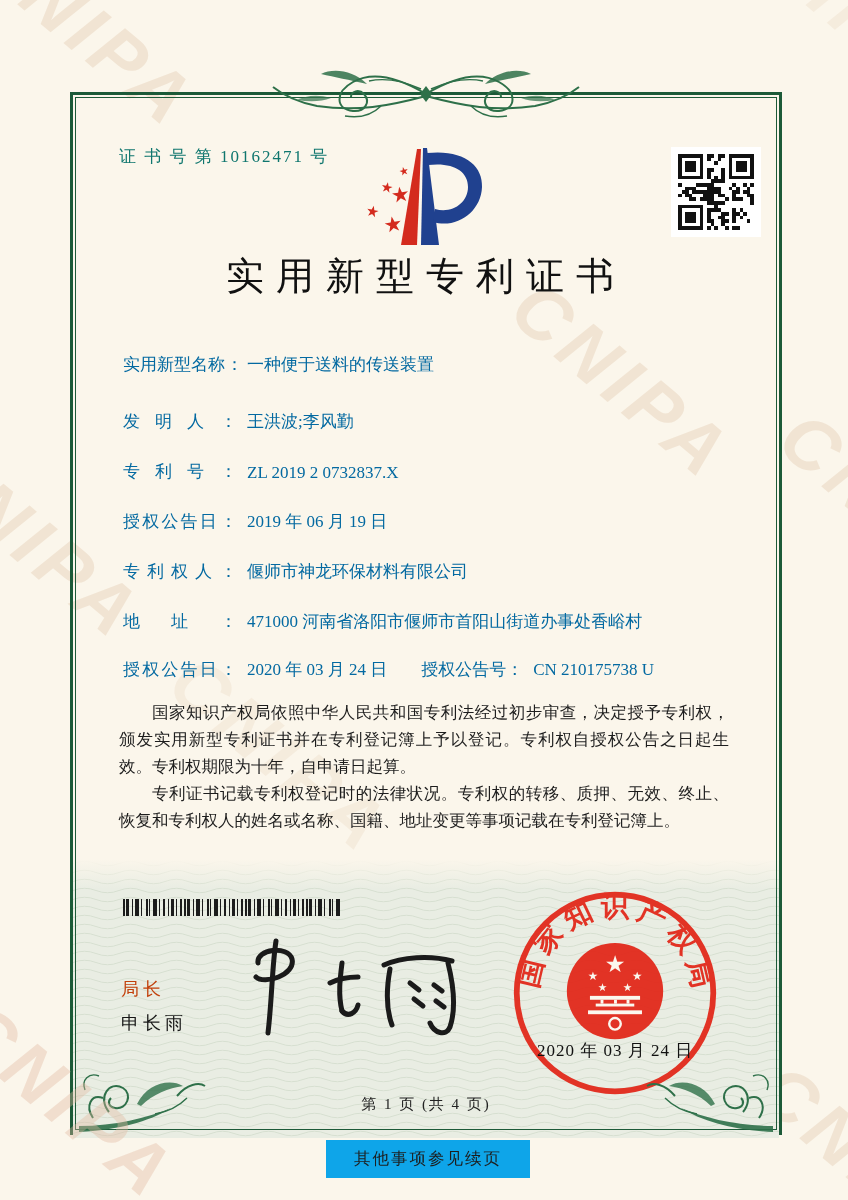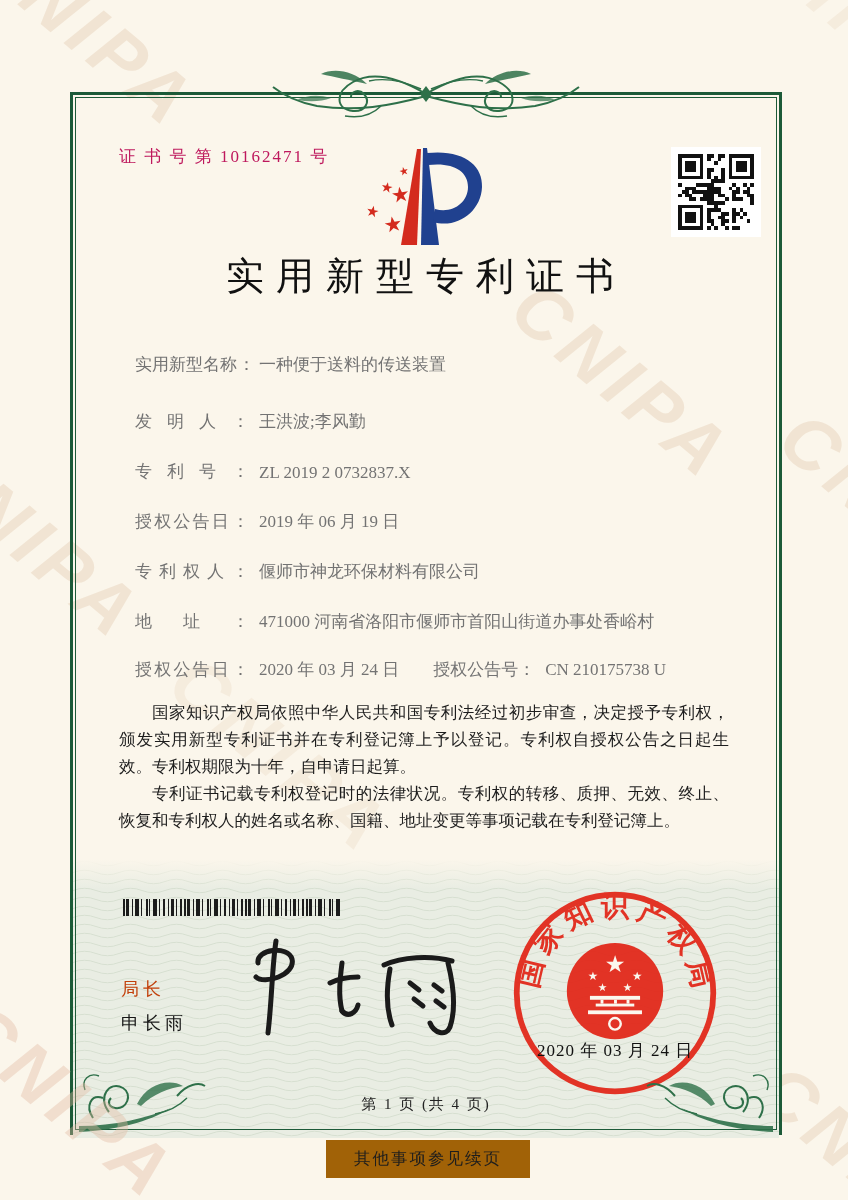--- a/index.html
+++ b/index.html
@@ -25,30 +25,30 @@
   .frame{position:absolute;left:70px;top:92px;width:712px;height:1043px;
          border:3px solid var(--border-green);z-index:2;background:transparent}
   .frame::after{content:"";position:absolute;inset:2px;border:1px solid var(--border-green);
                 pointer-events:none;z-index:9}
   .flourish-top{position:absolute;left:50%;top:-31px;transform:translateX(-50%);z-index:10}
   .corner-orn{position:absolute;bottom:-6px;z-index:10}
   .corner-orn.bl{left:2px}
   .corner-orn.br{right:2px;transform:scaleX(-1)}
 
   
-  .cert-no{position:absolute;left:46px;top:50px;font-size:17px;letter-spacing:2px;color:#be185d}
+  .cert-no{position:absolute;left:46px;top:50px;font-size:17px;letter-spacing:2px;color:#0f766e}
   .logo{position:absolute;left:278px;top:50px}
   .qr-box{position:absolute;left:598px;top:52px;width:90px;height:90px;background:#fff;
           display:flex;align-items:center;justify-content:center}
   .title{position:absolute;left:0;top:156px;width:100%;text-align:center;
          font-size:38px;font-weight:normal;letter-spacing:12px;color:#111}
 
   
   .fields{position:absolute;left:46px;top:258px;right:40px;height:340px}
-  .frow{position:absolute;left:16px;right:0;font-size:17px;color:#737373;white-space:nowrap}
+  .frow{position:absolute;left:4px;right:0;font-size:17px;color:#0369a1;white-space:nowrap}
   .flabel{display:inline-block;width:114px;text-align:justify;text-align-last:justify;
           vertical-align:bottom}
   .flabel::after{content:"：";margin-left:1px}
   .flabel-wrap::after{content:"："}
   .fvalue{margin-left:10px}
   .fpair2{margin-left:34px}
 
   
   .paras{position:absolute;left:46px;right:50px;top:604px;font-size:16.5px;
          line-height:27px;text-align:justify;color:#1d1d1d}
@@ -71,21 +71,21 @@
   .bureau-title{position:absolute;left:48px;top:118px;font-size:18px;letter-spacing:4px;z-index:5;color:#c2410c}
   .bureau-name{position:absolute;left:48px;top:152px;font-size:18px;letter-spacing:4px;z-index:5;color:#161616}
   .signature{position:absolute;left:165px;top:76px;z-index:5}
   .seal{position:absolute;left:436px;top:28px;z-index:5}
   .seal-date{position:absolute;left:436px;top:180px;width:212px;text-align:center;
              font-size:17px;letter-spacing:1px;color:#111;z-index:6}
   .page-info{position:absolute;left:0;right:0;top:236px;text-align:center;
              font-size:15px;color:#222;z-index:5;letter-spacing:2px}
 
   
-  .cont-box{position:absolute;left:326px;top:1140px;width:204px;height:38px;background:#a16207;
+  .cont-box{position:absolute;left:326px;top:1140px;width:204px;height:38px;background:#0ea5e9;
             display:flex;align-items:center;justify-content:center;font-size:16.5px;
             letter-spacing:2px;color:#1d1d1d;z-index:2}
 </style>
 </head>
 <body>
 
 <div class="page">
 
   <div class="wm" style="left:-44px;top:-14px">CNIPA</div>
   <div class="wm faint" style="left:698px;top:-52px">CNIPA</div>

